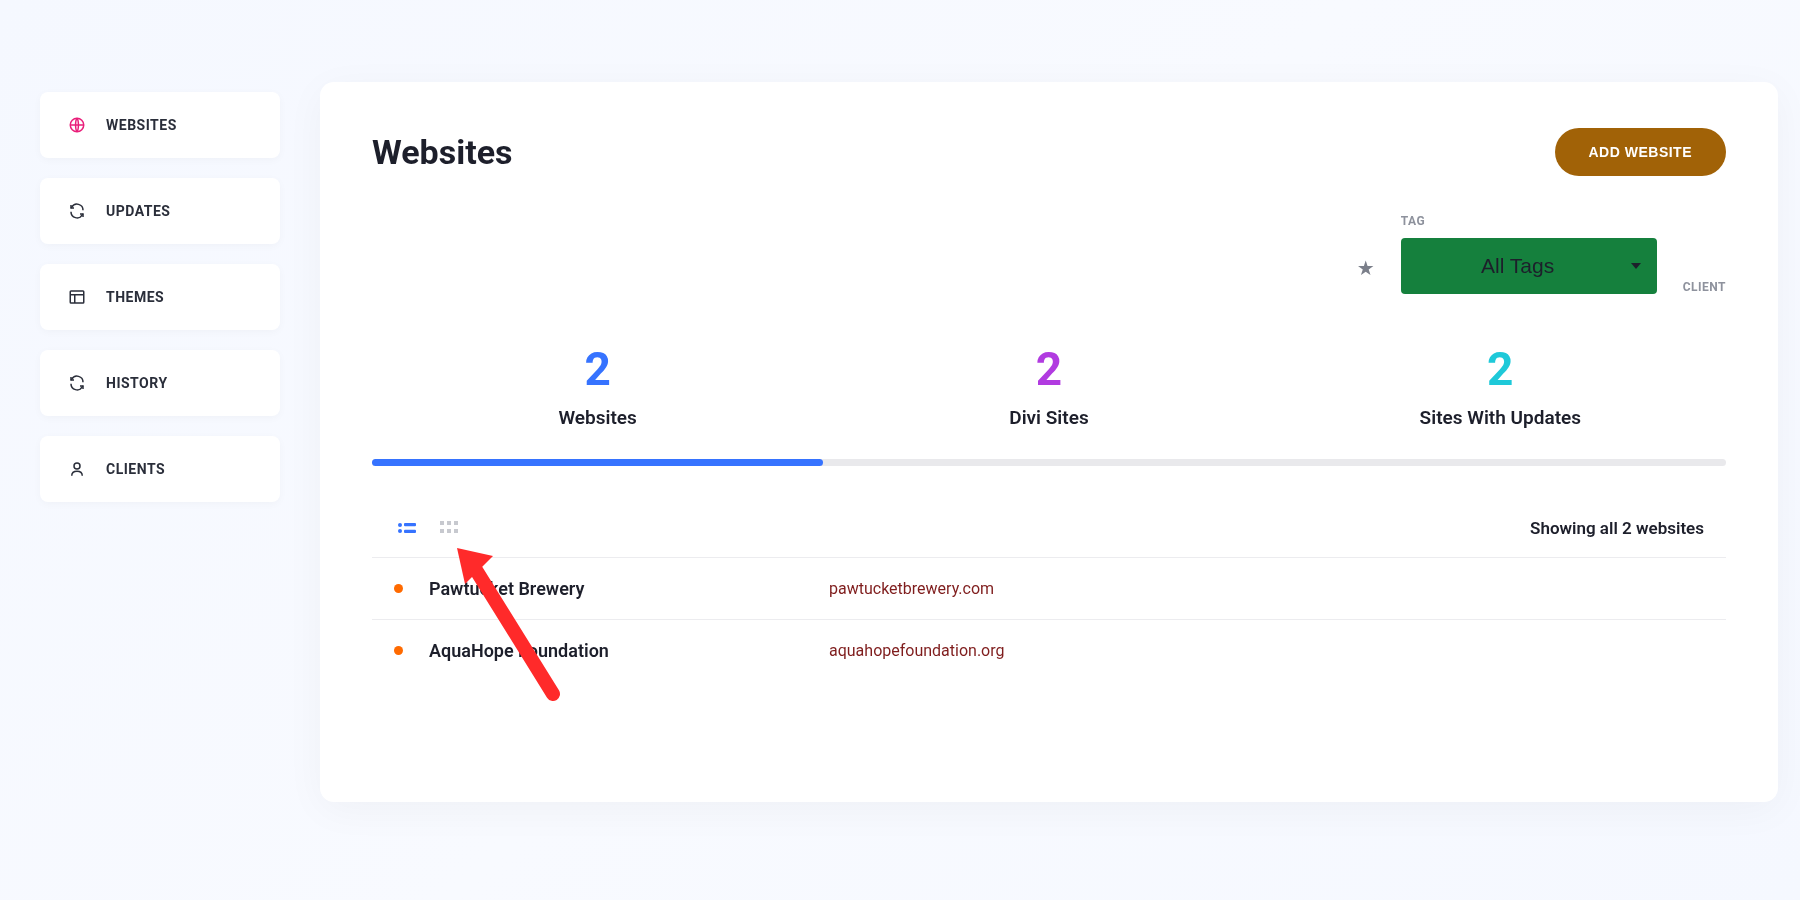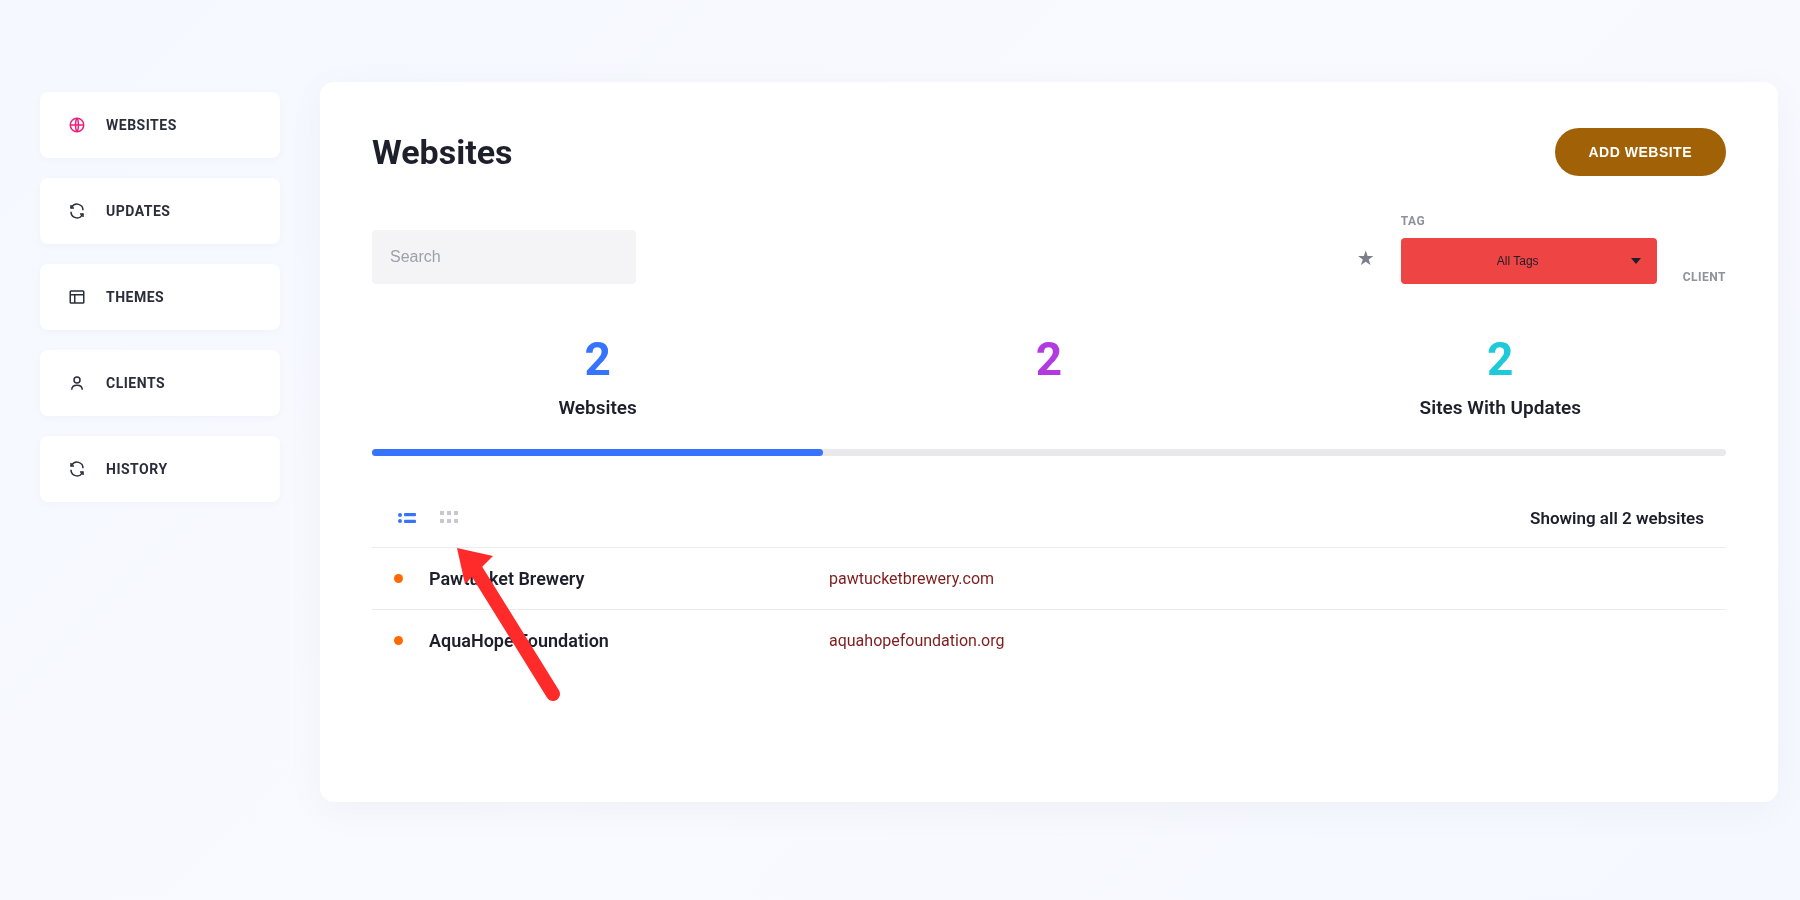--- a/index.html
+++ b/index.html
@@ -103,25 +103,25 @@
 .select-block { display:flex; flex-direction: column; gap:10px; }
 .select-label {
   font-size: 12px;
   font-weight: 700;
   letter-spacing: 0.5px;
   color: #8e929d;
 }
 .select-wrap { position: relative; }
 .select {
   width: 256px;
-  background: #ef4444;
+  background: #15803d;
   border: none;
   border-radius: 4px;
   padding: 16px 40px 16px 18px;
-  font-size: 12px;
+  font-size: 21px;
   color: #1d1f2b;
   appearance: none;
   cursor: pointer;
   font-weight: 500;
 }
 .select-wrap::after {
   content: "";
   position: absolute;
   right: 16px;
   top: 50%;
@@ -255,49 +255,48 @@
             <path d="M3 9h18M9 9v11"></path>
           </svg>
       </span>
       <span class="label">THEMES</span>
     </div>
 
 
     <div class="sidebar-item">
       <span class="icon">
         <svg width="18" height="18" viewBox="0 0 24 24" stroke-width="2">
+            <path d="M20 11A8 8 0 0 0 5 7l-1 1M4 13a8 8 0 0 0 15 4l1-1"></path>
+            <path d="M4 4v4h4M20 20v-4h-4"></path>
+          </svg>
+      </span>
+      <span class="label">HISTORY</span>
+    </div>
+
+    <div class="sidebar-item">
+      <span class="icon">
+        <svg width="18" height="18" viewBox="0 0 24 24" stroke-width="2">
             <circle cx="12" cy="8" r="4"></circle>
             <path d="M5 21c0-4 3-6 7-6s7 2 7 6"></path>
           </svg>
       </span>
       <span class="label">CLIENTS</span>
-    </div>
-
-    <div class="sidebar-item">
-      <span class="icon">
-        <svg width="18" height="18" viewBox="0 0 24 24" stroke-width="2">
-            <path d="M20 11A8 8 0 0 0 5 7l-1 1M4 13a8 8 0 0 0 15 4l1-1"></path>
-            <path d="M4 4v4h4M20 20v-4h-4"></path>
-          </svg>
-      </span>
-      <span class="label">HISTORY</span>
     </div>
 
 
   </aside>
 
   <main class="main">
 
     <div class="page-header">
       <h1 class="page-title">Websites</h1>
       <button class="add-btn">ADD WEBSITE</button>
     </div>
 
     <div class="filters">
-      <input class="search-input" type="text" placeholder="Search" style="">
       <div class="spacer"></div>
       <span class="star-toggle">★</span>
 
       <div class="select-block">
         <span class="select-label">TAG</span>
         <div class="select-wrap">
           <button class="select">All Tags</button>
         </div>
       </div>
 
@@ -306,20 +305,21 @@
       </div>
     </div>
 
     <div class="stats">
       <div class="stat websites">
         <div class="stat-count">2</div>
         <div class="stat-label">Websites</div>
       </div>
       <div class="stat divi">
         <div class="stat-count">2</div>
+        <div class="stat-label">Divi Sites</div>
       </div>
       <div class="stat updates">
         <div class="stat-count">2</div>
         <div class="stat-label">Sites With Updates</div>
       </div>
     </div>
     <div class="stat-bar">
       <div class="stat-bar-fill"></div>
     </div>
 

